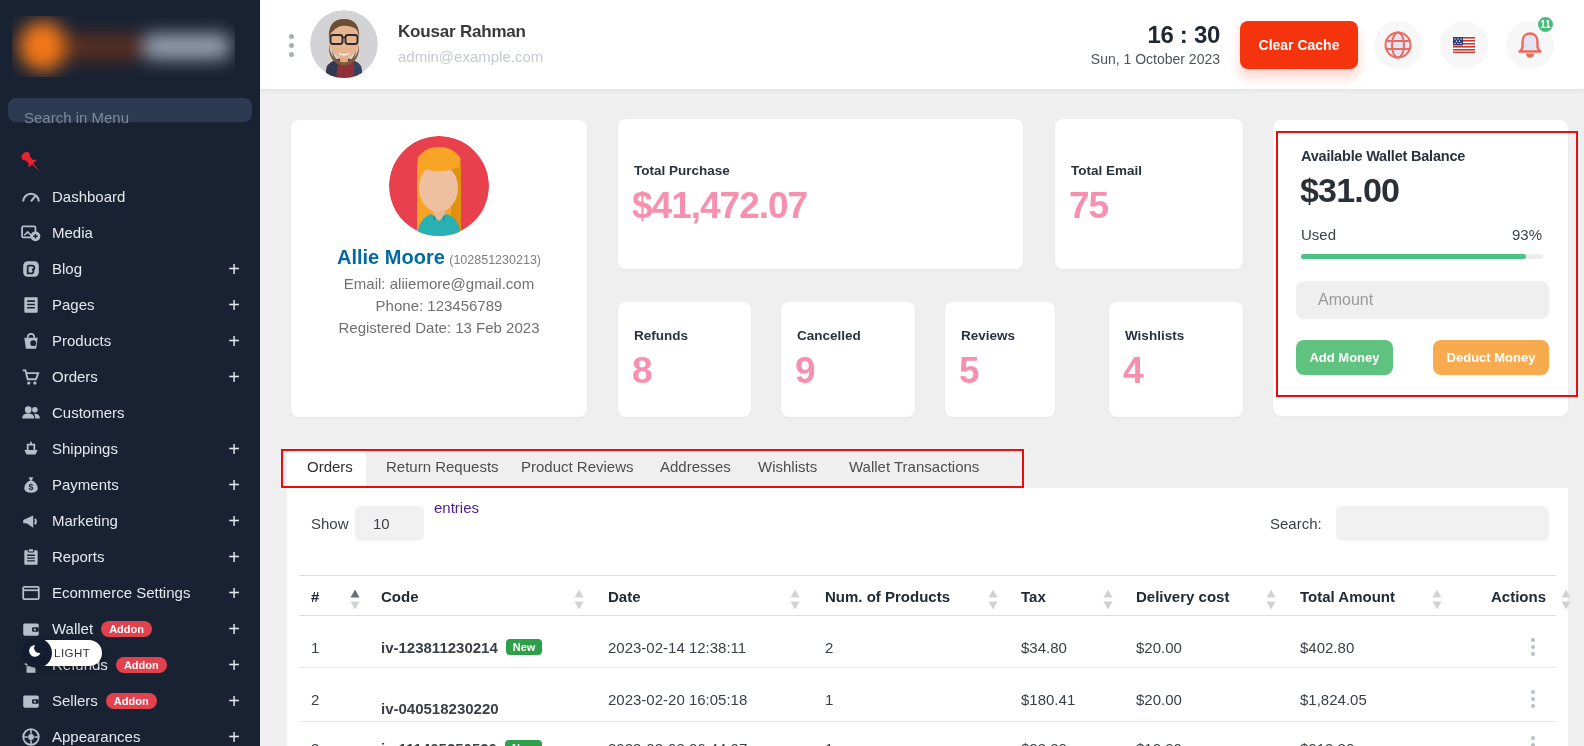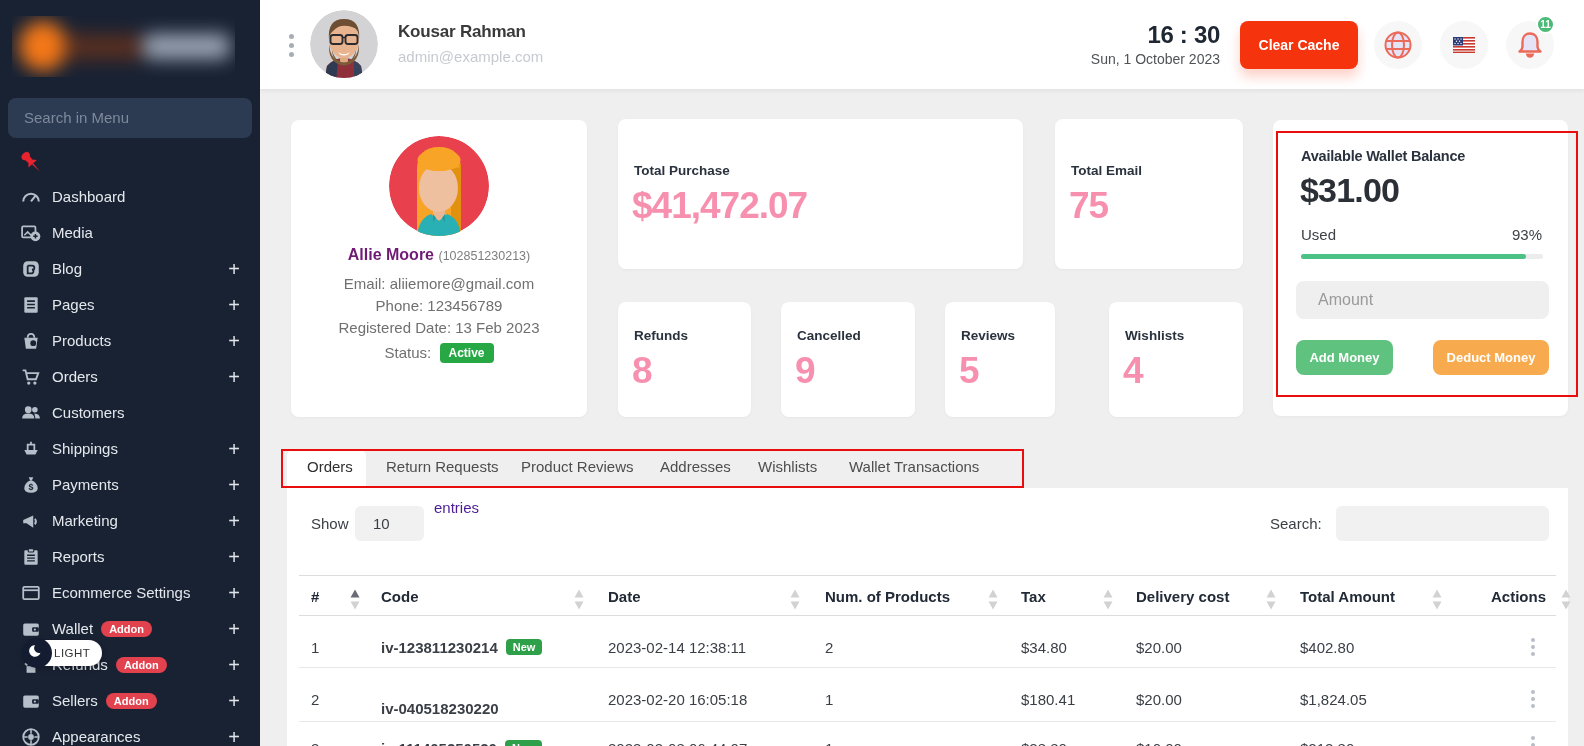--- a/index.html
+++ b/index.html
@@ -6,21 +6,21 @@
 html,body { width:1584px; height:746px; overflow:hidden; }
 body { font-family:"Liberation Sans", sans-serif; background:#efefef; position:relative; }
 .abs { position:absolute; }
 
 #sidebar { position:absolute; left:0; top:0; width:260px; height:746px; background:#192233; z-index:5; }
 #logo { position:absolute; left:12px; top:16px; width:223px; height:61px; overflow:hidden; }
 #logoblur { position:absolute; left:0; top:0; width:223px; height:61px; filter:blur(9px); }
 #logoblur .blob { position:absolute; left:7px; top:5px; width:48px; height:50px; border-radius:50%; background:#f47818; }
 #logoblur .t1 { position:absolute; left:50px; top:18px; width:80px; height:26px; background:#7e3715; border-radius:8px; opacity:.6; }
 #logoblur .t2 { position:absolute; left:131px; top:18px; width:87px; height:25px; background:#9aa4b4; border-radius:8px; }
-#msearch { position:absolute; left:8px; top:98px; width:244px; height:40px; background:#2c3a52; border-radius:8px; color:#7e899c; font-size:15px; line-height:40px; padding-left:16px; }
+#msearch { position:absolute; left:8px; top:98px; width:244px; height:24px; background:#2c3a52; border-radius:8px; color:#7e899c; font-size:15px; line-height:40px; padding-left:16px; }
 #pin { position:absolute; left:18px; top:149px; }
 .mi { position:absolute; left:0; width:260px; height:36px; color:#e4e8ed; font-size:15px; }
 .mi .ic { position:absolute; left:21px; top:8px; width:20px; height:20px; }
 .mi .ic svg { width:20px; height:20px; }
 .mi .lb { position:absolute; left:52px; top:9px; }
 .mi .plus { position:absolute; right:20px; top:7px; font-size:20px; font-weight:400; color:#dfe3e9; }
 .addon { display:inline-block; background:#e2414e; color:#fff; font-size:11px; font-weight:bold; border-radius:9px; padding:2px 8px; margin-left:8px; position:relative; top:-1px; }
 #lightpill { position:absolute; left:23px; top:640px; width:79px; height:26px; background:#fff; border-radius:13px; z-index:9; box-shadow:0 2px 6px rgba(0,0,0,.3); }
 #lightpill .moon { position:absolute; left:-1px; top:-2px; width:30px; height:30px; background:#131c30; border-radius:50%; }
 #lightpill .txt { position:absolute; left:31px; top:7px; font-size:11.5px; color:#333; letter-spacing:0.5px; }
@@ -305,25 +305,24 @@
       <rect x="62" y="28" width="10" height="72" fill="#e2910f"></rect>
       <path d="M44 68 L56 68 L56 84 L44 84 Z" fill="#e9b794"></path>
       <ellipse cx="49.5" cy="52" rx="19.5" ry="24" fill="#eec0a0"></ellipse>
       <path d="M29 40 Q28 14 50 14 Q72 14 71 40 L71 34 Q71 30 67 32 Q59 35 50 35 Q41 35 33 32 Q29 30 29 34 Z" fill="#f8a427"></path>
       <ellipse cx="50" cy="24" rx="21.5" ry="11" fill="#f8a427"></ellipse>
       <path d="M28 100 Q30 82 42 78 L50 85 L58 78 Q70 82 72 100 Z" fill="#28b0b4"></path>
       <path d="M44 78 L47 82 L44 86 Z" fill="#1d9ba0"></path>
       <path d="M56 78 L53 82 L56 86 Z" fill="#1d9ba0"></path>
     </g>
   </svg>
-  <div style="position:absolute;left:0;top:126px;width:296px;text-align:center;"><span style="font-size:16px;font-weight:bold;color:#701a75;">Allie Moore</span> <span style="font-size:12.5px;color:#7e7e7e;">(102851230213)</span></div>
+  <div style="position:absolute;left:0;top:126px;width:296px;text-align:center;"><span style="font-size:20px;font-weight:bold;color:#0369a1;">Allie Moore</span> <span style="font-size:12.5px;color:#7e7e7e;">(102851230213)</span></div>
   <div class="pline" style="position:absolute;left:0;top:155px;width:296px;">Email: aliiemore@gmail.com</div>
   <div class="pline" style="position:absolute;left:0;top:177px;width:296px;">Phone: 123456789</div>
   <div class="pline" style="position:absolute;left:0;top:199px;width:296px;">Registered Date: 13 Feb 2023</div>
-  <div class="pline" style="position:absolute;left:0;top:224px;width:296px;">Status: &nbsp;<span style="display:inline-block;background:#28a745;color:#fff;font-size:12px;font-weight:bold;border-radius:4px;padding:3px 9px;position:relative;top:-1px;">Active</span></div>
 </div>
 
 <div class="card" style="left:618px;top:119px;width:405px;height:150px;">
   <div class="clabel" style="position:absolute;left:16px;top:44px;">Total Purchase</div>
   <div class="cnum" style="position:absolute;left:14px;top:66px;">$41,472.07</div>
 </div>
 <div class="card" style="left:1055px;top:119px;width:188px;height:150px;">
   <div class="clabel" style="position:absolute;left:16px;top:44px;">Total Email</div>
   <div class="cnum" style="position:absolute;left:14px;top:66px;">75</div>
 </div>

